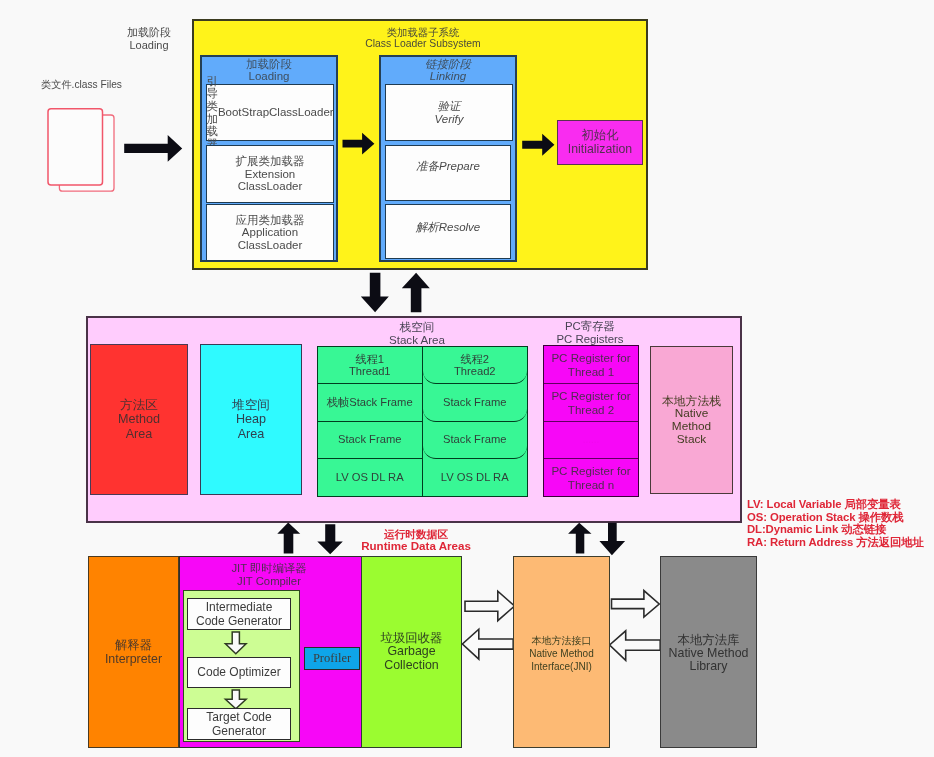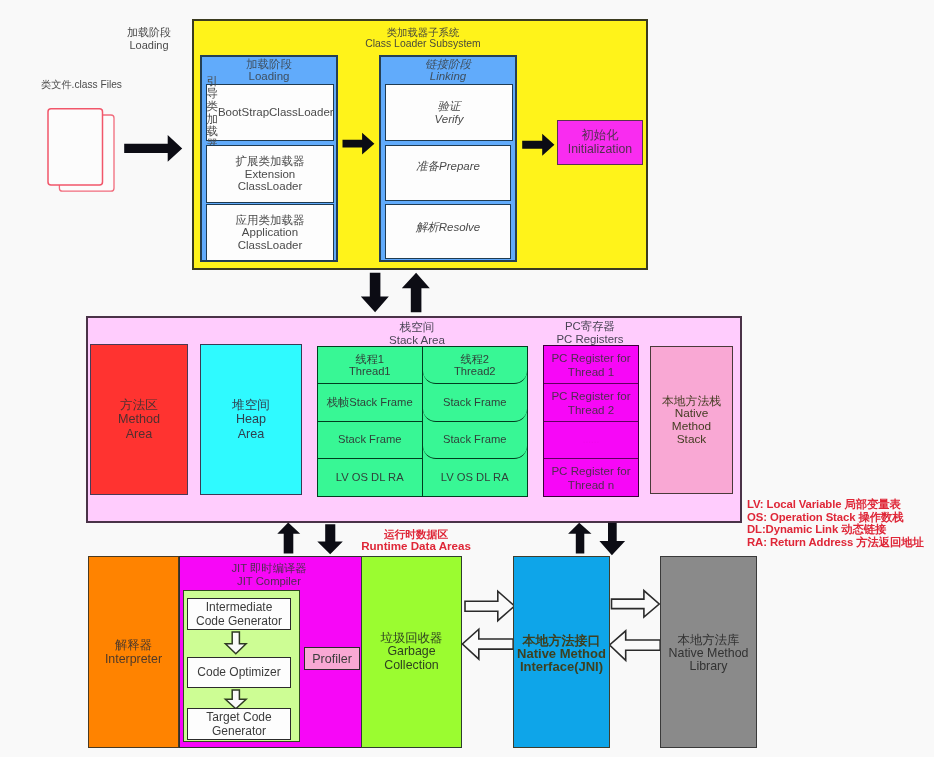--- a/index.html
+++ b/index.html
@@ -78,26 +78,26 @@
   #jit{left:179px;top:556px;width:183px;height:192px;background:#f707f7;
      border:1.6px solid #2e2e2e;padding-left:16px;}
   #jit-title{position:absolute;left:-3px;right:0;top:5px;text-align:center;
      font-size:11.3px;color:#502c52;line-height:12.8px;}
   #jit-inner{position:absolute;left:3px;top:33px;width:115px;height:150px;
      background:#cdfd94;border:1.5px solid #2e4a1e;}
   .jitbox{position:absolute;left:3px;width:104px;background:#fdfdfd;
      border:1.5px solid #2b2b2b;display:flex;align-items:center;justify-content:center;
      text-align:center;font-size:12px;color:#3c3c3c;line-height:14.4px;white-space:pre-line;
      box-sizing:border-box;}
-  #profiler{left:304px;top:647px;width:56px;height:23px;background:#f9a8d4;
-     border:1.5px solid #2b2b2b;font-size:12.5px;color:#3c3c3c;}
+  #profiler{left:304px;top:647px;width:56px;height:23px;background:#0ea5e9;
+     border:1.5px solid #2b2b2b;font-size:12.5px;color:#3c3c3c;font-family:Liberation Serif, serif;}
   #gc{left:361px;top:556px;width:101px;height:192px;background:#9bfc30;
      border:1.6px solid #2e3e2e;font-size:12.4px;color:#2e4020;line-height:13.6px;}
-  #jni{left:513px;top:556px;width:97px;height:192px;background:#0ea5e9;
-     border:1.6px solid #3e3e2e;font-size:13px;color:#3e4020;line-height:13.2px;padding-top:3px;font-weight:bold;}
+  #jni{left:513px;top:556px;width:97px;height:192px;background:#fdba74;
+     border:1.6px solid #3e3e2e;font-size:10px;color:#3e4020;line-height:13.2px;padding-top:3px;}
   #nml{left:660px;top:556px;width:97px;height:192px;background:#8a8a8a;
      border:1.6px solid #3a3a3a;font-size:12.4px;color:#323232;line-height:13.2px;padding-top:3px;}
 </style>
 </head>
 <body>
 
 <div id="stage">
 
   <div class="abs lbl" id="class-files-label">类文件.class Files</div>
   <svg class="abs" id="class-files-icon" style="left:44px;top:104px;width:76px;height:92px" viewBox="0 0 76 92">

